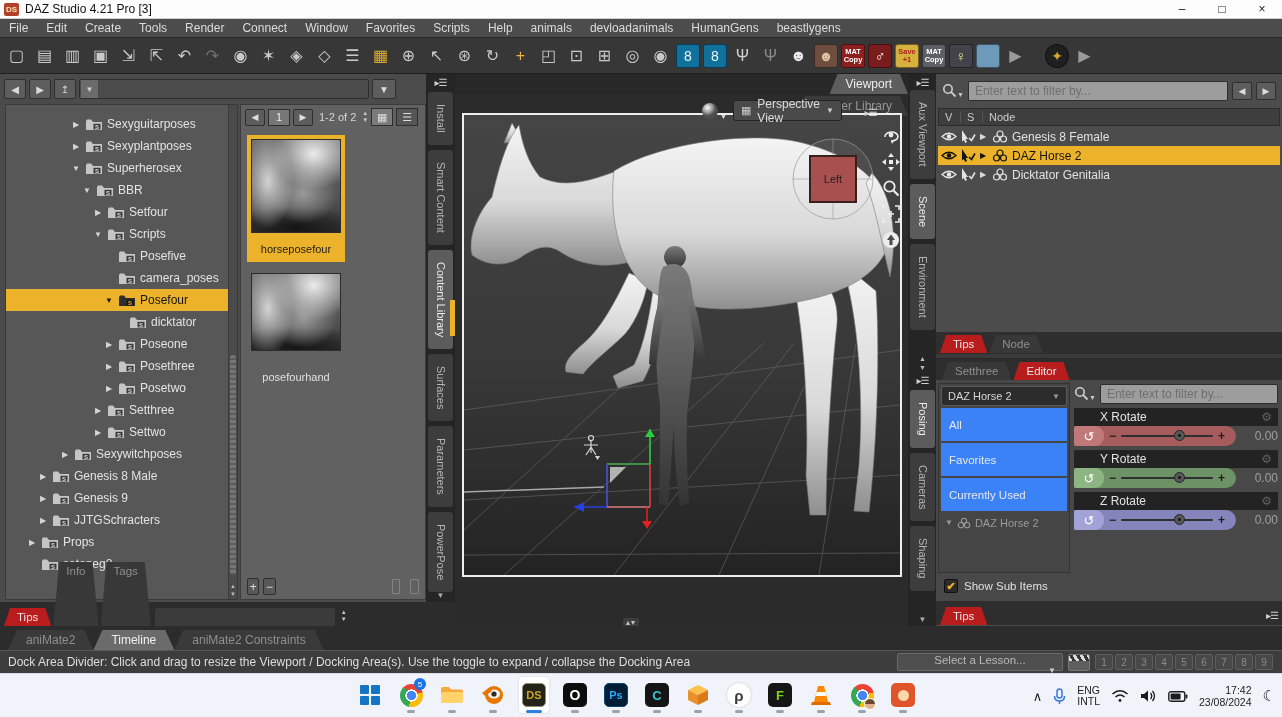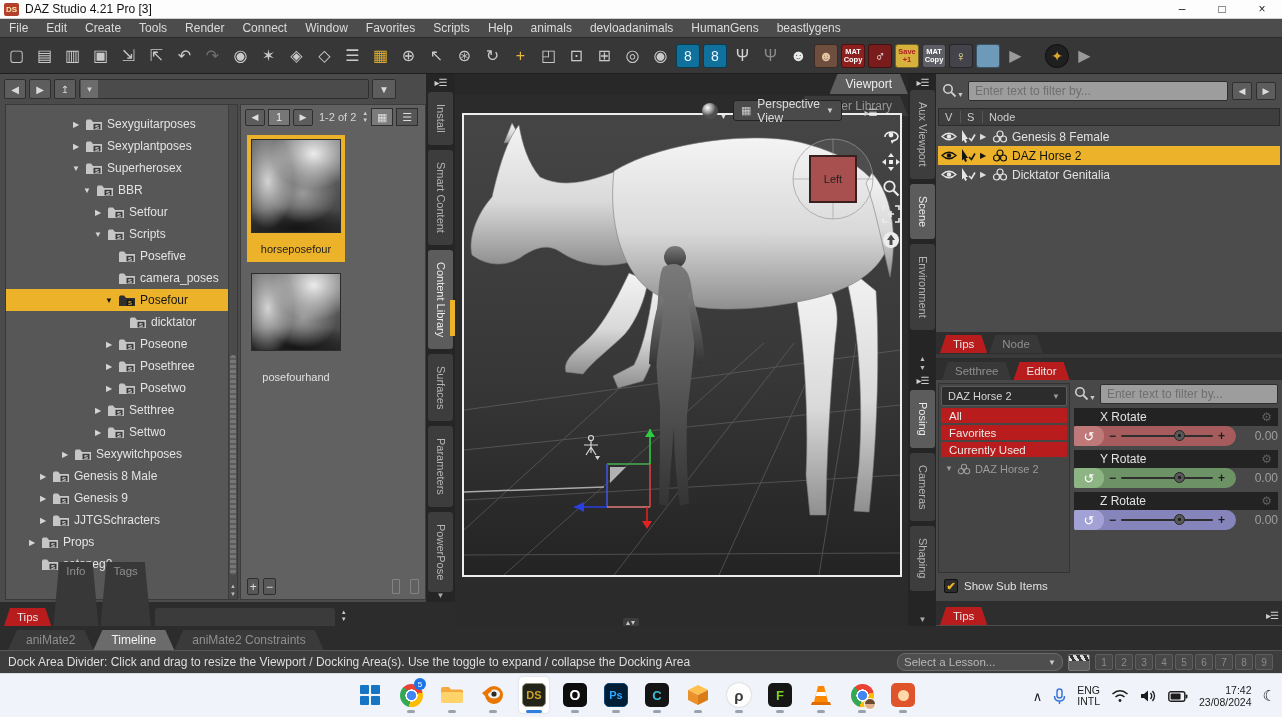--- a/index.html
+++ b/index.html
@@ -120,21 +120,21 @@
   .srow .arr{font-size:8px;color:#ddd;width:8px;}
   .srow.sel{background:var(--yel);color:#131313;}
   .srow.sel .ic,.srow.sel .arr{color:#131313;}
   .tnodetabs{position:absolute;bottom:0;left:0;right:0;height:21px;background:#2e2e2e;display:flex;align-items:flex-end;gap:2px;padding-left:4px;}
   .splitter{height:5px;background:#3a3a3a;border-bottom:1px solid #2a2a2a;}
   .params{position:relative;height:242px;background:#484848;}
   .ptabs{height:21px;background:#2e2e2e;display:flex;align-items:flex-end;gap:2px;padding-left:6px;}
   .pleft{position:absolute;left:2px;top:24px;width:132px;bottom:28px;background:#454545;border:1px solid #333;padding:2px;}
   .nodesel{height:20px;background:#2c2c2c;border:1px solid #5a5a5a;border-radius:2px;display:flex;align-items:center;font-size:11px;color:#d5d5d5;padding:0 6px;}
   .nodesel .dv{margin-left:auto;font-size:8px;color:#999;}
-  .pgroup{height:15px;background:#b91c1c;margin-top:2px;display:flex;align-items:center;font-size:11.5px;color:#e8e8e8;padding-left:8px;}
+  .pgroup{height:33px;background:#3b82f6;margin-top:2px;display:flex;align-items:center;font-size:11.5px;color:#e8e8e8;padding-left:8px;}
   .ptreerow{height:19px;margin-top:2px;display:flex;align-items:center;gap:4px;font-size:11px;color:#9b9b9b;padding-left:4px;}
   .ptreerow .arr{font-size:8px;}
   .showsub{position:absolute;left:8px;bottom:8px;display:flex;align-items:center;gap:6px;font-size:11.5px;color:#e0e0e0;}
   .cbox{width:14px;height:14px;background:#2b2b2b;border:1px solid #111;border-radius:2px;color:var(--yel);font-size:11px;font-weight:bold;display:flex;align-items:center;justify-content:center;}
   .pright{position:absolute;left:138px;top:24px;right:4px;}
   .pfilterrow{display:flex;align-items:center;gap:4px;height:21px;}
   .sblock{margin-top:4px;}
   .slabelrow{height:18px;background:#232323;display:flex;align-items:center;font-size:12px;color:#e3e3e3;padding:0 6px 0 26px;}
   .slabelrow .gear{margin-left:auto;color:#5f5f5f;font-size:12px;}
   .srow2{height:20px;display:flex;align-items:center;}
@@ -152,21 +152,21 @@
   .lbottom{position:absolute;left:0;top:602px;width:455px;height:24px;background:#2c2c2c;display:flex;align-items:flex-end;gap:2px;padding-left:4px;}
   .lbottom .filler{width:180px;height:18px;background:#3b3b3b;border-radius:3px 3px 0 0;margin-left:2px;}
   .lbottom .spin{margin:0 0 3px 4px;}
   .tabsm{padding:3px 13px;font-size:11.5px;border-radius:4px 4px 0 0;clip-path:polygon(6px 0,calc(100% - 6px) 0,100% 100%,0 100%);background:#383838;color:#8f8f8f;}
   .tabsm.act{background:#b91c1c;color:#e8e8e8;margin-top:46px;}
   .timelinerow{position:absolute;left:0;top:626px;width:1282px;height:24px;background:#2c2c2c;display:flex;align-items:flex-end;gap:4px;padding-left:8px;}
   .ttab{padding:3px 18px;font-size:12px;clip-path:polygon(9px 0,calc(100% - 9px) 0,100% 100%,0 100%);background:#3a3a3a;color:#8f8f8f;}
   .ttab.act{background:#6b6b6b;color:#f2f2f2;}
   .statusbar{position:absolute;left:0;top:650px;width:1282px;height:23px;background:#3d3d3d;border-top:1px solid #585858;display:flex;align-items:center;}
   .statusmsg{font-size:12px;color:#dedede;padding-left:8px;}
-  .lesson{position:absolute;left:897px;top:2px;width:166px;height:18px;background:#4e4e4e;border:1px solid #6a6a6a;border-radius:8px;display:flex;align-items:center;font-size:11.5px;color:#b9b9b9;padding:0 6px;}
+  .lesson{position:absolute;left:897px;top:2px;width:166px;height:18px;background:#4e4e4e;border:1px solid #6a6a6a;border-radius:2px;display:flex;align-items:center;font-size:11.5px;color:#b9b9b9;padding:0 6px;flex-direction:column;}
   .lesson .dv{margin-left:auto;font-size:8px;color:#ccc;}
   .clap{position:absolute;left:1068px;top:3px;width:22px;height:17px;background:#5e5e5e;border:1px solid #777;border-radius:2px;overflow:hidden;}
   .clap::before{content:"";display:block;height:6px;background:repeating-linear-gradient(60deg,#ddd 0 3px,#333 3px 6px);}
   .lnums{position:absolute;left:1095px;top:3px;display:flex;gap:2px;}
   .lnum{width:18px;height:16px;background:#484848;border:1px solid #5e5e5e;border-radius:2px;color:#8b8b8b;font-size:10px;display:flex;align-items:center;justify-content:center;}
 
   
   .taskbar{position:absolute;left:0;top:673px;width:1282px;height:44px;background:#f0f3f9;border-top:1px solid #d9dde5;}
   .task-icons{position:absolute;left:355px;top:3px;display:flex;gap:11px;}
   .tk{width:30px;height:36px;position:relative;display:flex;align-items:center;justify-content:center;background:transparent;border:0;}

